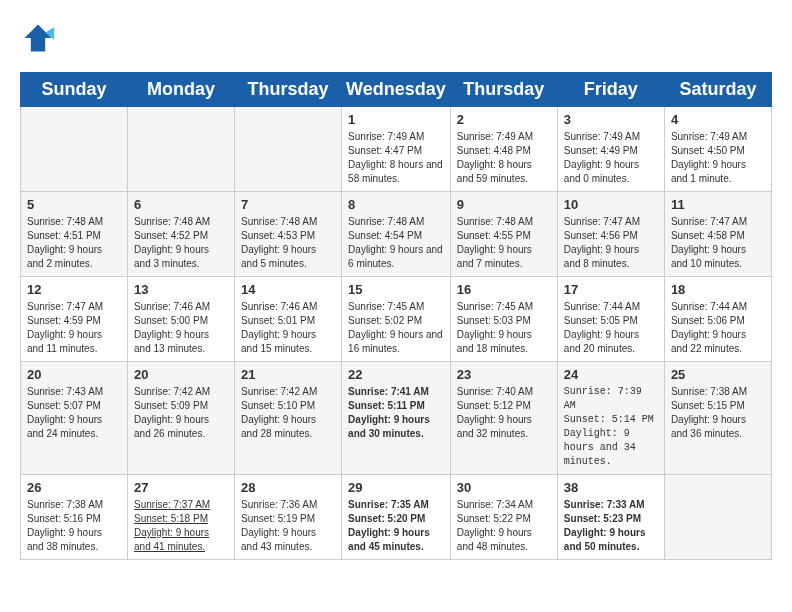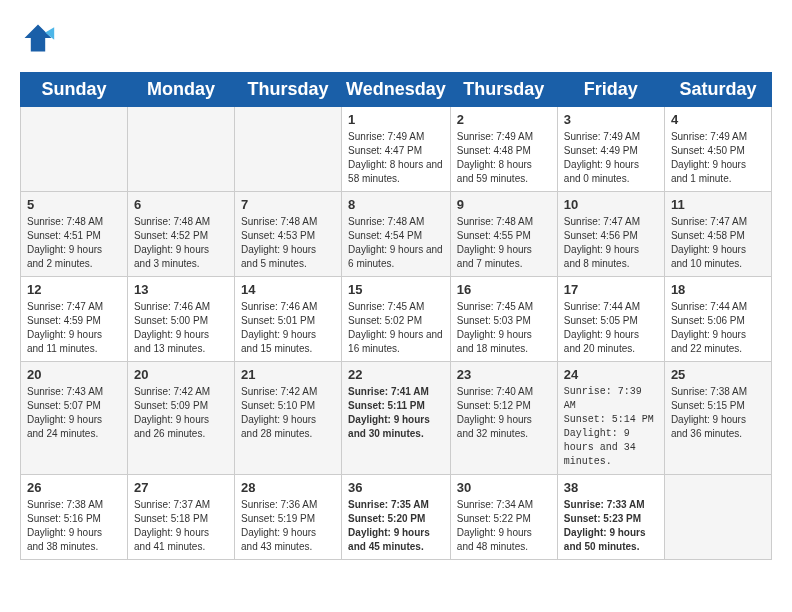--- a/index.html
+++ b/index.html
@@ -289,32 +289,32 @@
       </tr>
       <tr>
         <td>
           <span class="day-num">26</span>
           <div class="day-info" style="white-space: pre-line;">Sunrise: 7:38 AM
 Sunset: 5:16 PM
 Daylight: 9 hours and 38 minutes.</div>
         </td>
         <td>
           <span class="day-num">27</span>
-          <div class="day-info" style="white-space: pre-line;">Sunrise: 7:37 AM
+          <div class="day-info" style="white-space: pre-line; text-decoration: underline;">Sunrise: 7:37 AM
 Sunset: 5:18 PM
 Daylight: 9 hours and 41 minutes.</div>
         </td>
         <td>
           <span class="day-num">28</span>
           <div class="day-info" style="white-space: pre-line;">Sunrise: 7:36 AM
 Sunset: 5:19 PM
 Daylight: 9 hours and 43 minutes.</div>
         </td>
         <td>
-          <span class="day-num">36</span>
+          <span class="day-num">29</span>
           <div class="day-info" style="white-space: pre-line; font-weight: bold;">Sunrise: 7:35 AM
 Sunset: 5:20 PM
 Daylight: 9 hours and 45 minutes.</div>
         </td>
         <td>
           <span class="day-num">30</span>
           <div class="day-info" style="white-space: pre-line;">Sunrise: 7:34 AM
 Sunset: 5:22 PM
 Daylight: 9 hours and 48 minutes.</div>
         </td>

